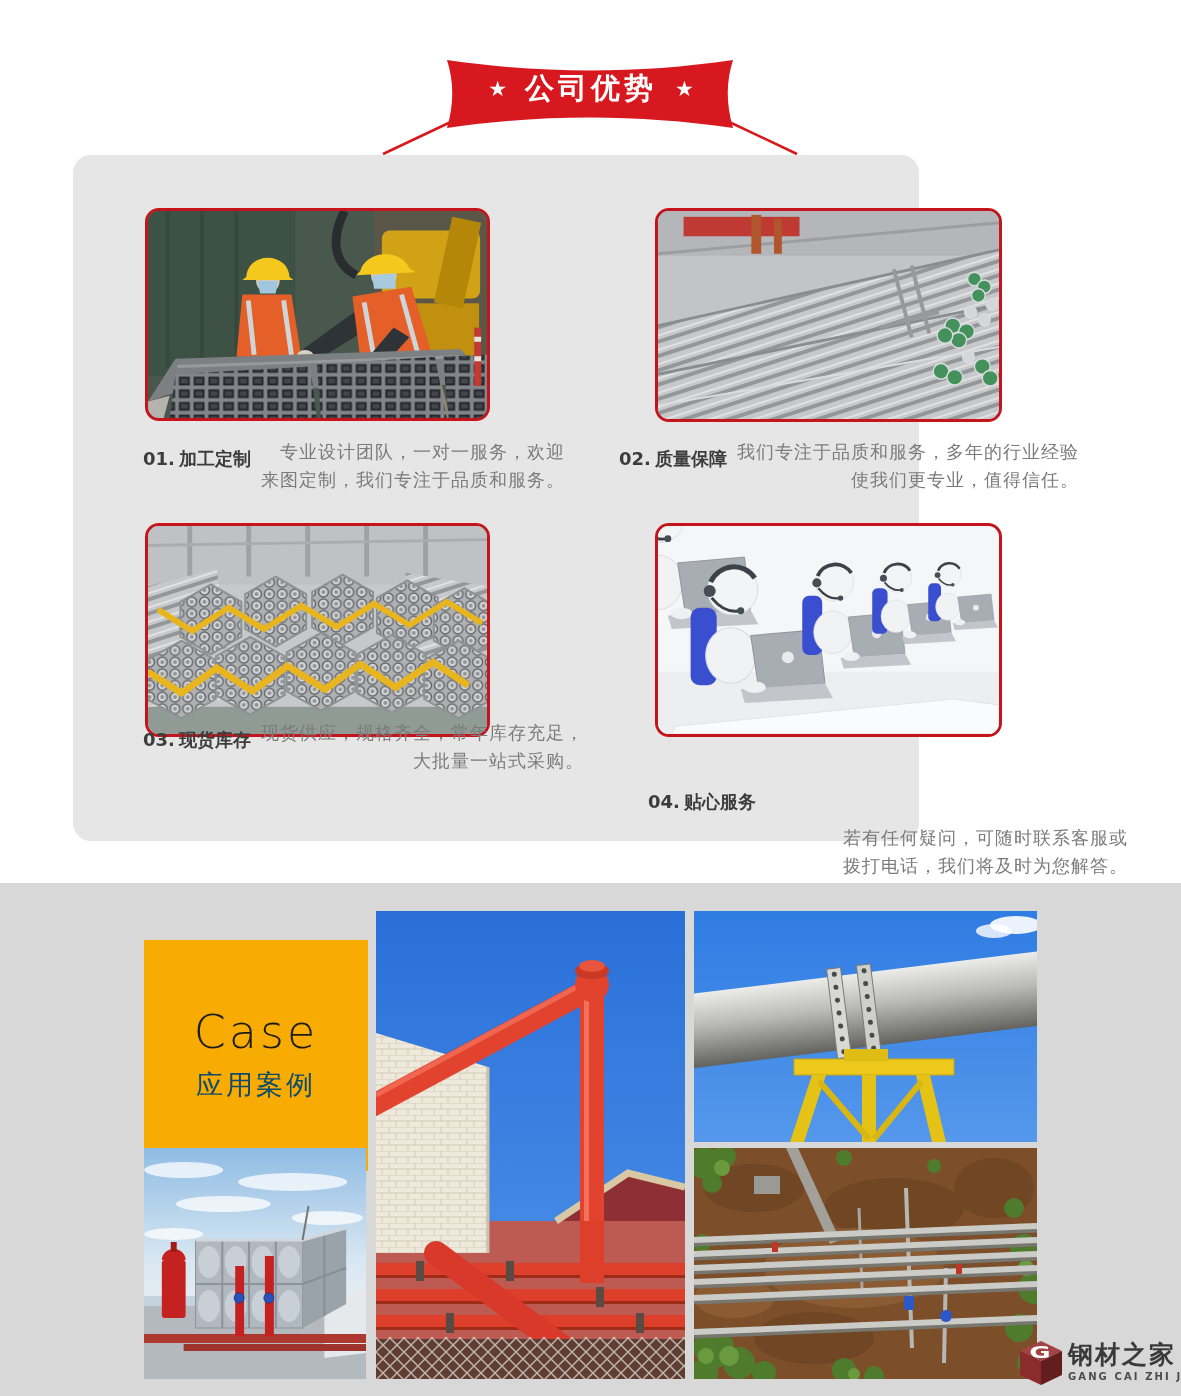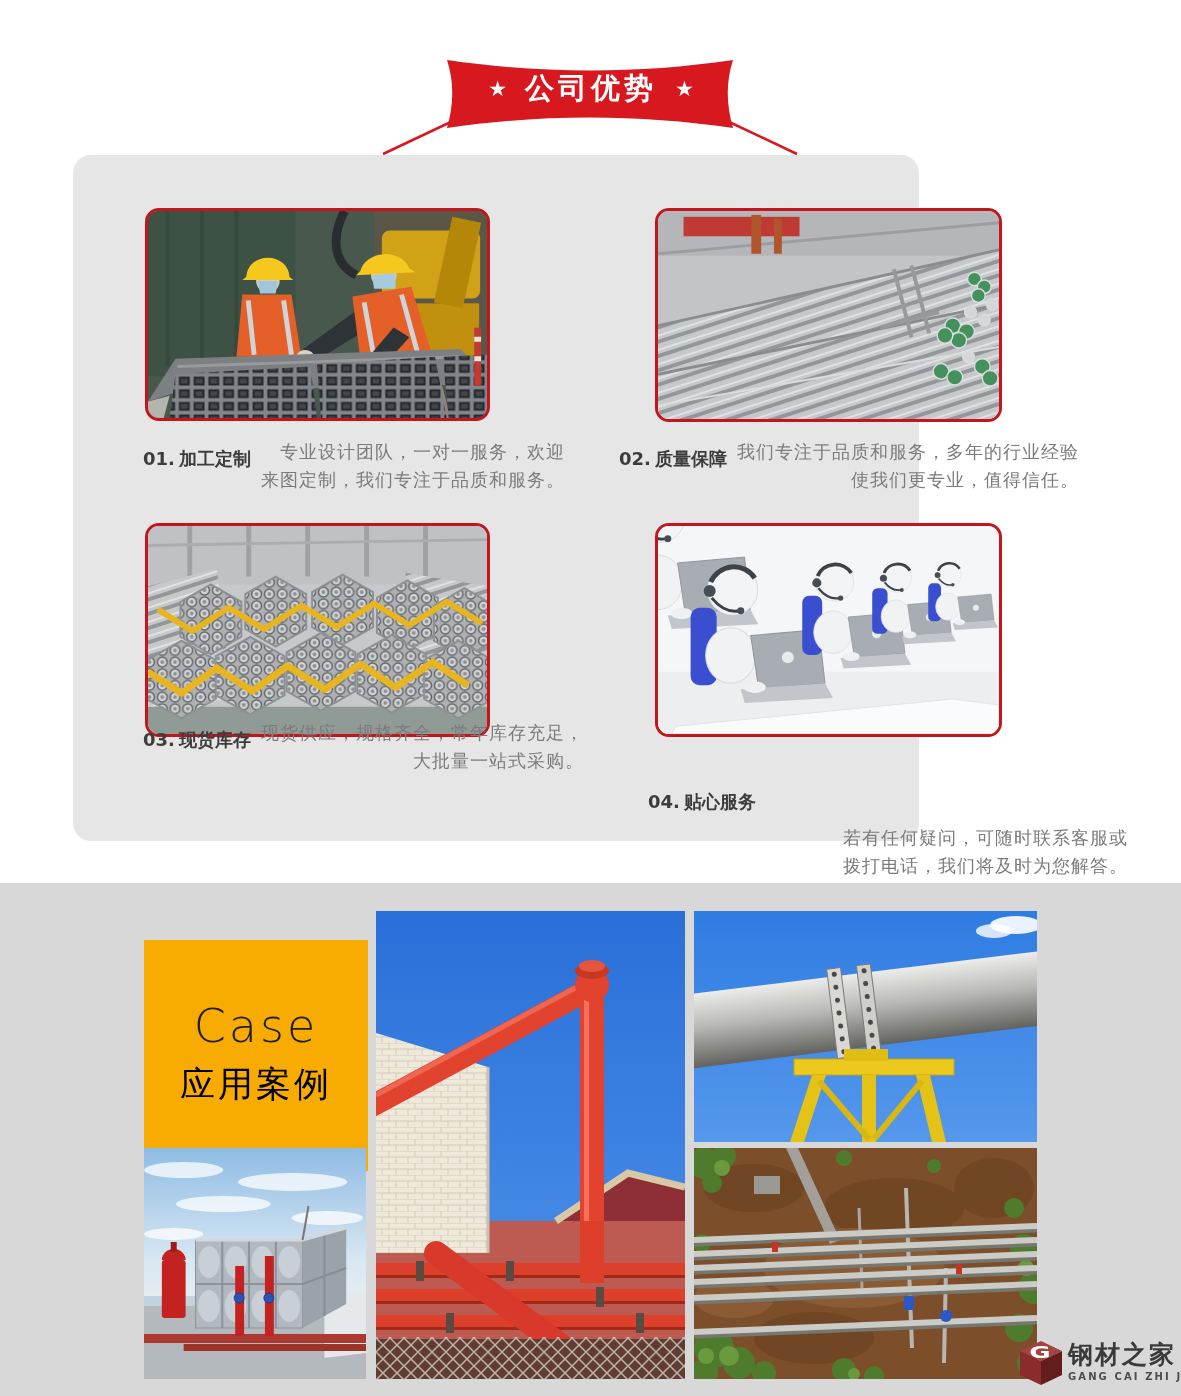--- a/index.html
+++ b/index.html
@@ -22,21 +22,21 @@
   .adv-text{position:absolute;display:flex;gap:10px;}
   .adv-label{white-space:nowrap;font-size:18px;font-weight:bold;color:#3c3c3c;padding-top:9px;}
   .adv-label .num{margin-right:4px;}
   .adv-desc{font-size:18px;color:#7b7b7b;line-height:28px;letter-spacing:1px;text-align:right;}
 
   
   .case-section{position:absolute;left:0;top:883px;width:1181px;height:513px;background:#d8d8d8;}
   .case-tile{position:absolute;left:144px;top:28px;width:224px;height:231px;background:#f8ab00;
     display:flex;flex-direction:column;align-items:center;justify-content:center;margin-top:29px;}
   .case-en{font-size:46px;font-weight:300;color:#1c1c1c;letter-spacing:3px;line-height:1;}
-  .case-cn{font-size:35px;color:#000000;letter-spacing:3px;margin-top:12px;}
+  .case-cn{font-size:27px;color:#0c4a6e;letter-spacing:3px;margin-top:12px;}
   .case-img{position:absolute;overflow:hidden;background:#888;}
   .case-img svg{display:block;width:100%;height:100%;}
   .ci-mid{left:376px;top:28px;width:309px;height:468px;}
   .ci-tr{left:694px;top:28px;width:343px;height:231px;}
   .ci-bl{left:144px;top:265px;width:222px;height:231px;}
   .ci-br{left:694px;top:265px;width:343px;height:231px;}
 
   
   .logo{position:absolute;left:1018px;top:1336px;width:163px;height:52px;display:flex;align-items:center;}
   .logo-cube{width:46px;height:48px;flex:0 0 auto;}

